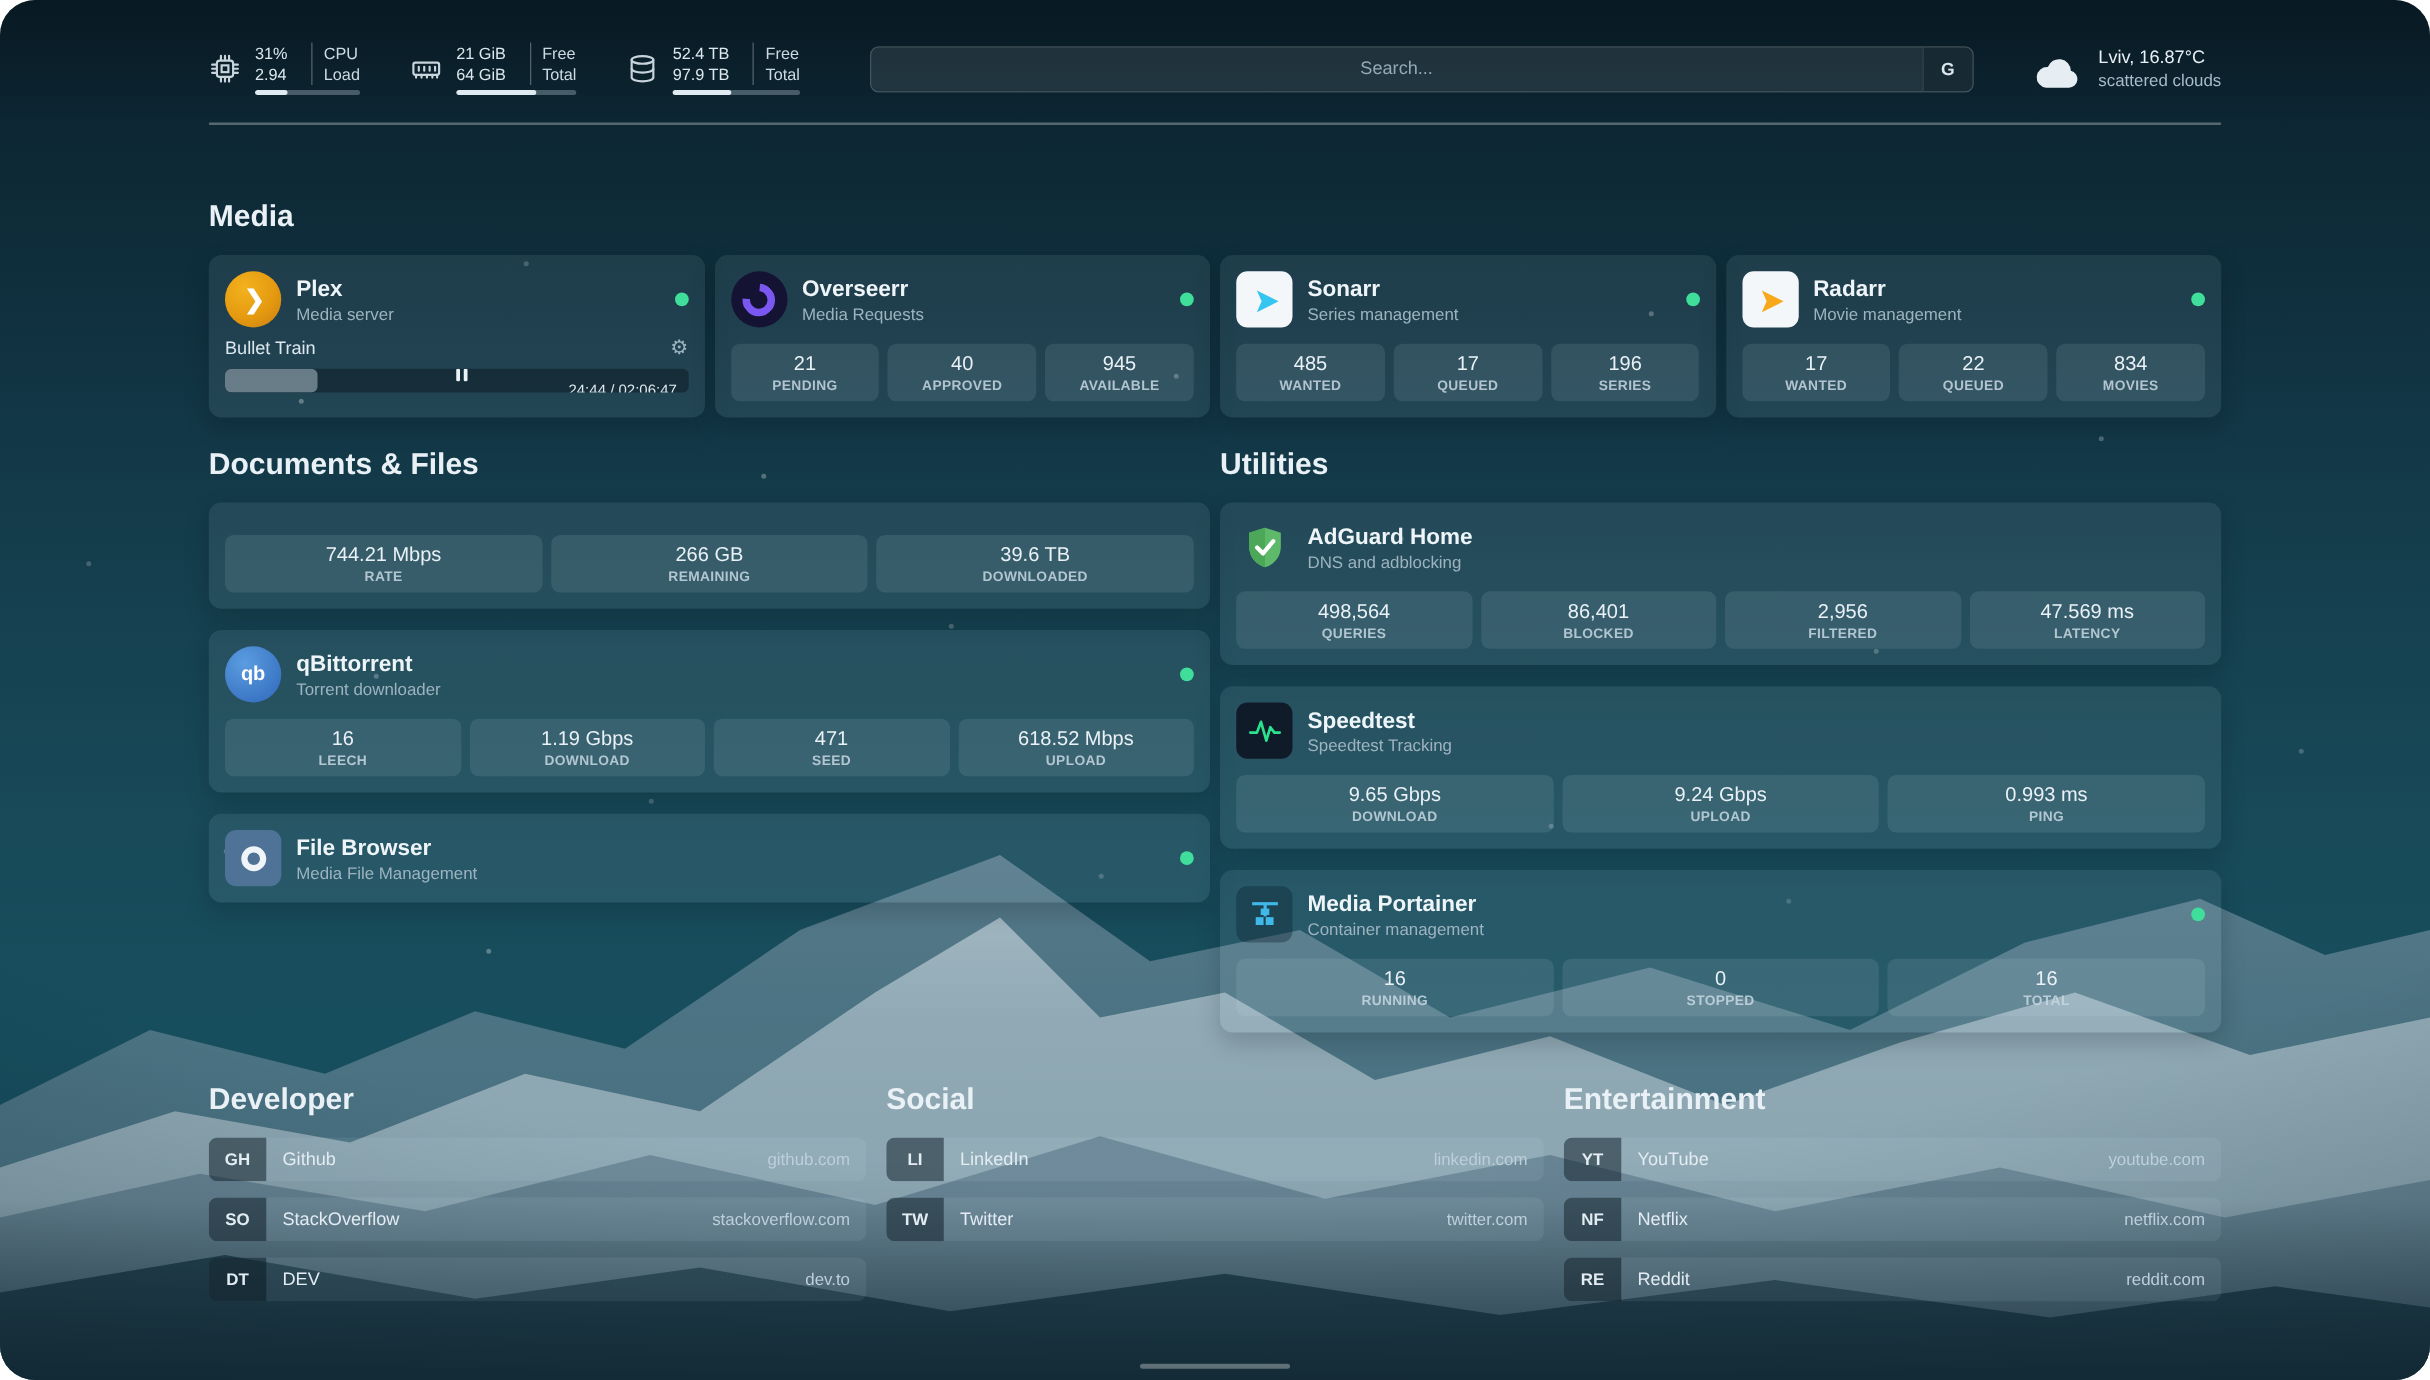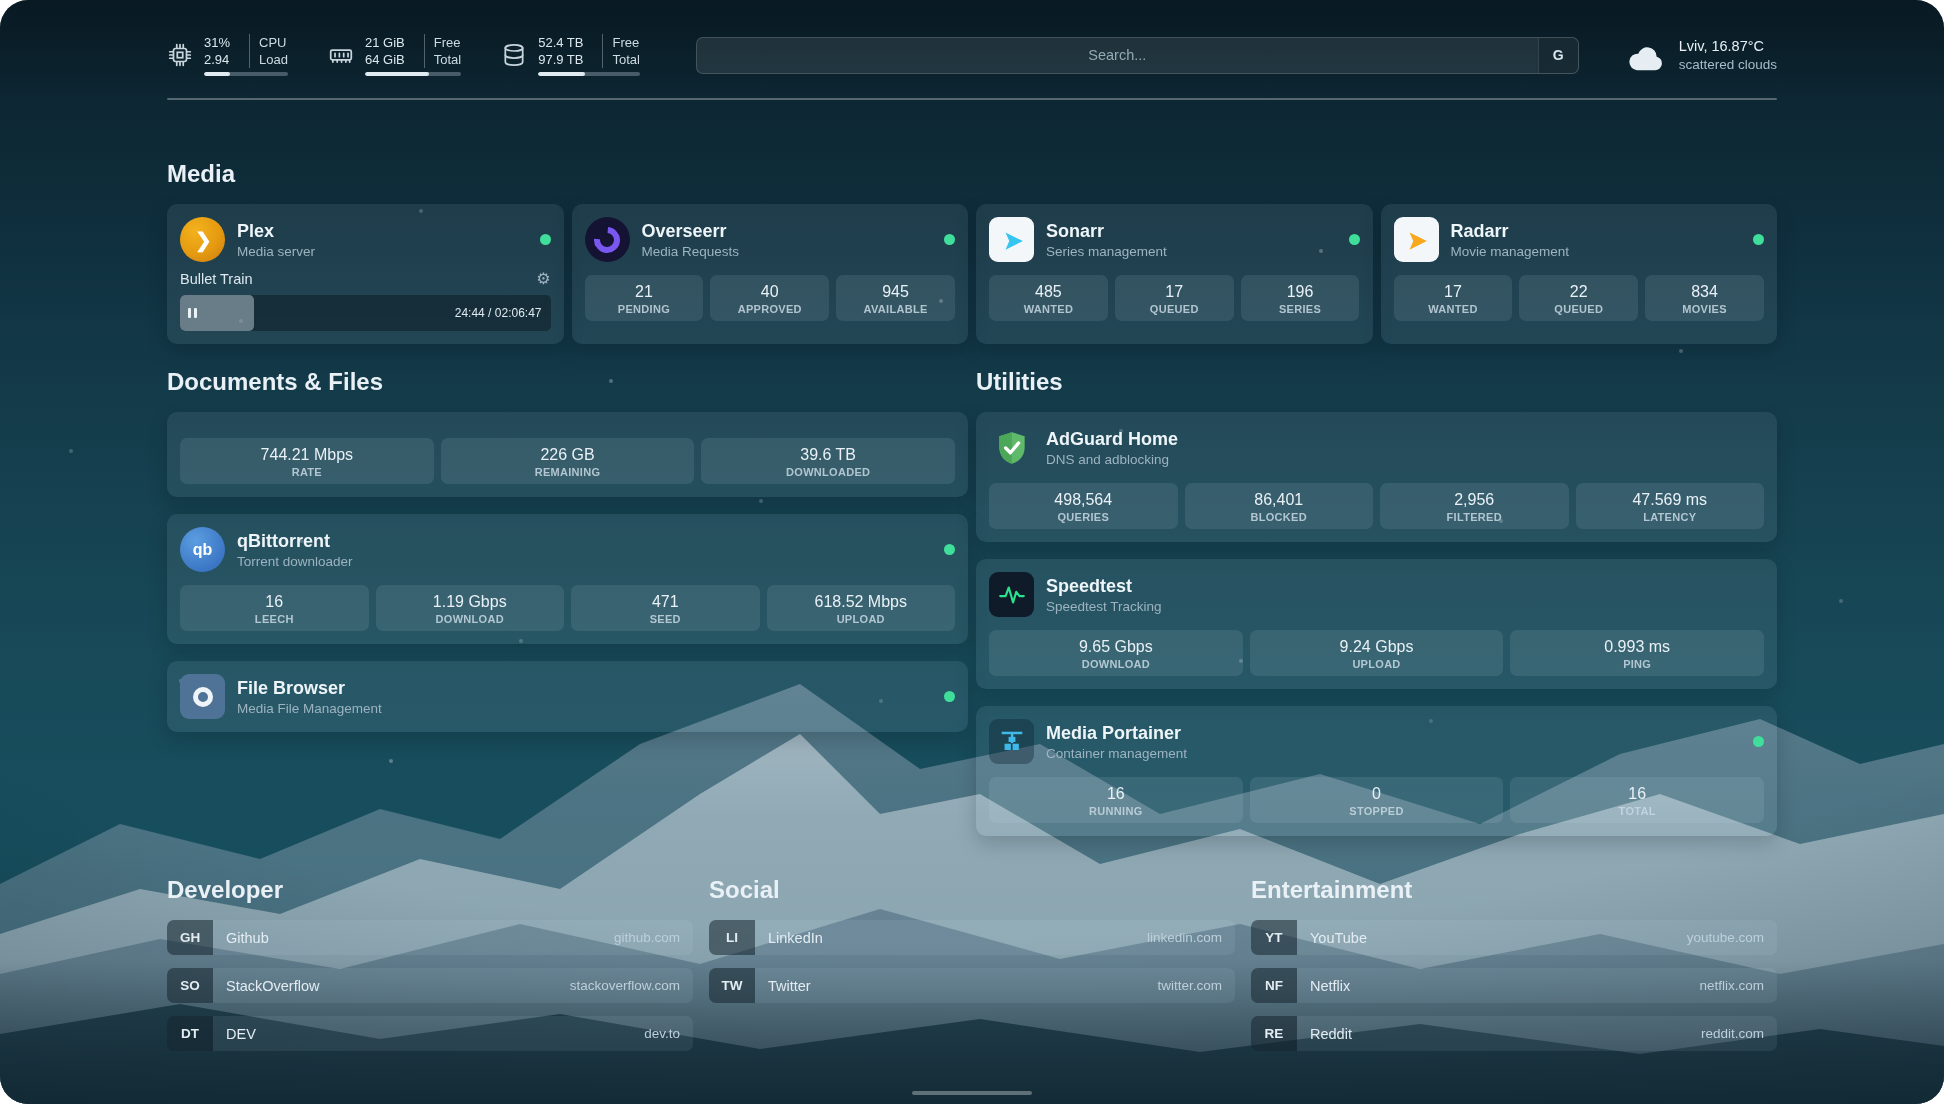--- a/index.html
+++ b/index.html
@@ -71,22 +71,22 @@
   .dot { margin-left:auto; width:11px; height:11px; border-radius:50%; background:#3fdf9b; flex:0 0 11px; }
   .stats { display:flex; gap:7px; margin-top:13px; }
   .stat { flex:1; background:rgba(220,240,250,.10); border-radius:7px; text-align:center; padding:7px 2px 6px; }
   .stat-value { font-size:16px; color:#e9f1f6; line-height:20px; }
   .stat-label { font-size:11px; font-weight:700; color:rgba(200,216,227,.85); letter-spacing:.3px; margin-top:1px; }
 
   
   .np-row { display:flex; align-items:center; justify-content:space-between; margin-top:9px; }
   .np-title { font-size:14.5px; color:#dce7ee; }
   .gear { color:#9db3c0; font-size:16px; cursor:pointer; line-height:1; }
-  .plex-bar { position:relative; margin-top:8px; height:36px; background:rgba(8,20,27,.45); border-radius:5px;
-    overflow:hidden; display:flex; align-items:center; }
+  .plex-bar { position:relative; margin-top:8px; height:19px; background:rgba(8,20,27,.45); border-radius:5px;
+    overflow:hidden; display:flex; align-items:center;flex-direction:column; }
   .plex-fill { position:absolute; left:0; top:0; bottom:0; background:rgba(205,222,233,.45); border-radius:5px; }
   .pause { position:relative; z-index:2; display:flex; gap:3px; margin-left:8px; cursor:pointer; }
   .pause i { display:block; width:3px; height:10px; background:#ecf3f8; border-radius:1px; }
   .plex-time { position:relative; z-index:2; margin-left:auto; padding-right:9px; font-size:12px; color:#dfe9f0; }
 
   .cols2 { margin-top:24px; display:grid; grid-template-columns:1fr 1fr; gap:8px; align-items:start; }
   .col-stack { display:flex; flex-direction:column; gap:17px; margin-top:16px; }
 
   
   .plex-icon { background:radial-gradient(circle at 35% 30%, #f3b21e 0%, #e59a10 55%, #c87d12 100%); border-radius:50%; }
@@ -339,21 +339,21 @@
         <div class="section-title">Documents &amp; Files</div>
         <div class="col-stack">
 
           <div class="card">
             <div class="stats">
               <div class="stat">
                   <div class="stat-value">744.21 Mbps</div>
                   <div class="stat-label">RATE</div>
                 </div>
               <div class="stat">
-                  <div class="stat-value">226 GB</div>
+                  <div class="stat-value">266 GB</div>
                   <div class="stat-label">REMAINING</div>
                 </div>
               <div class="stat">
                   <div class="stat-value">39.6 TB</div>
                   <div class="stat-label">DOWNLOADED</div>
                 </div>
             </div>
           </div>
 
           <div class="card">

